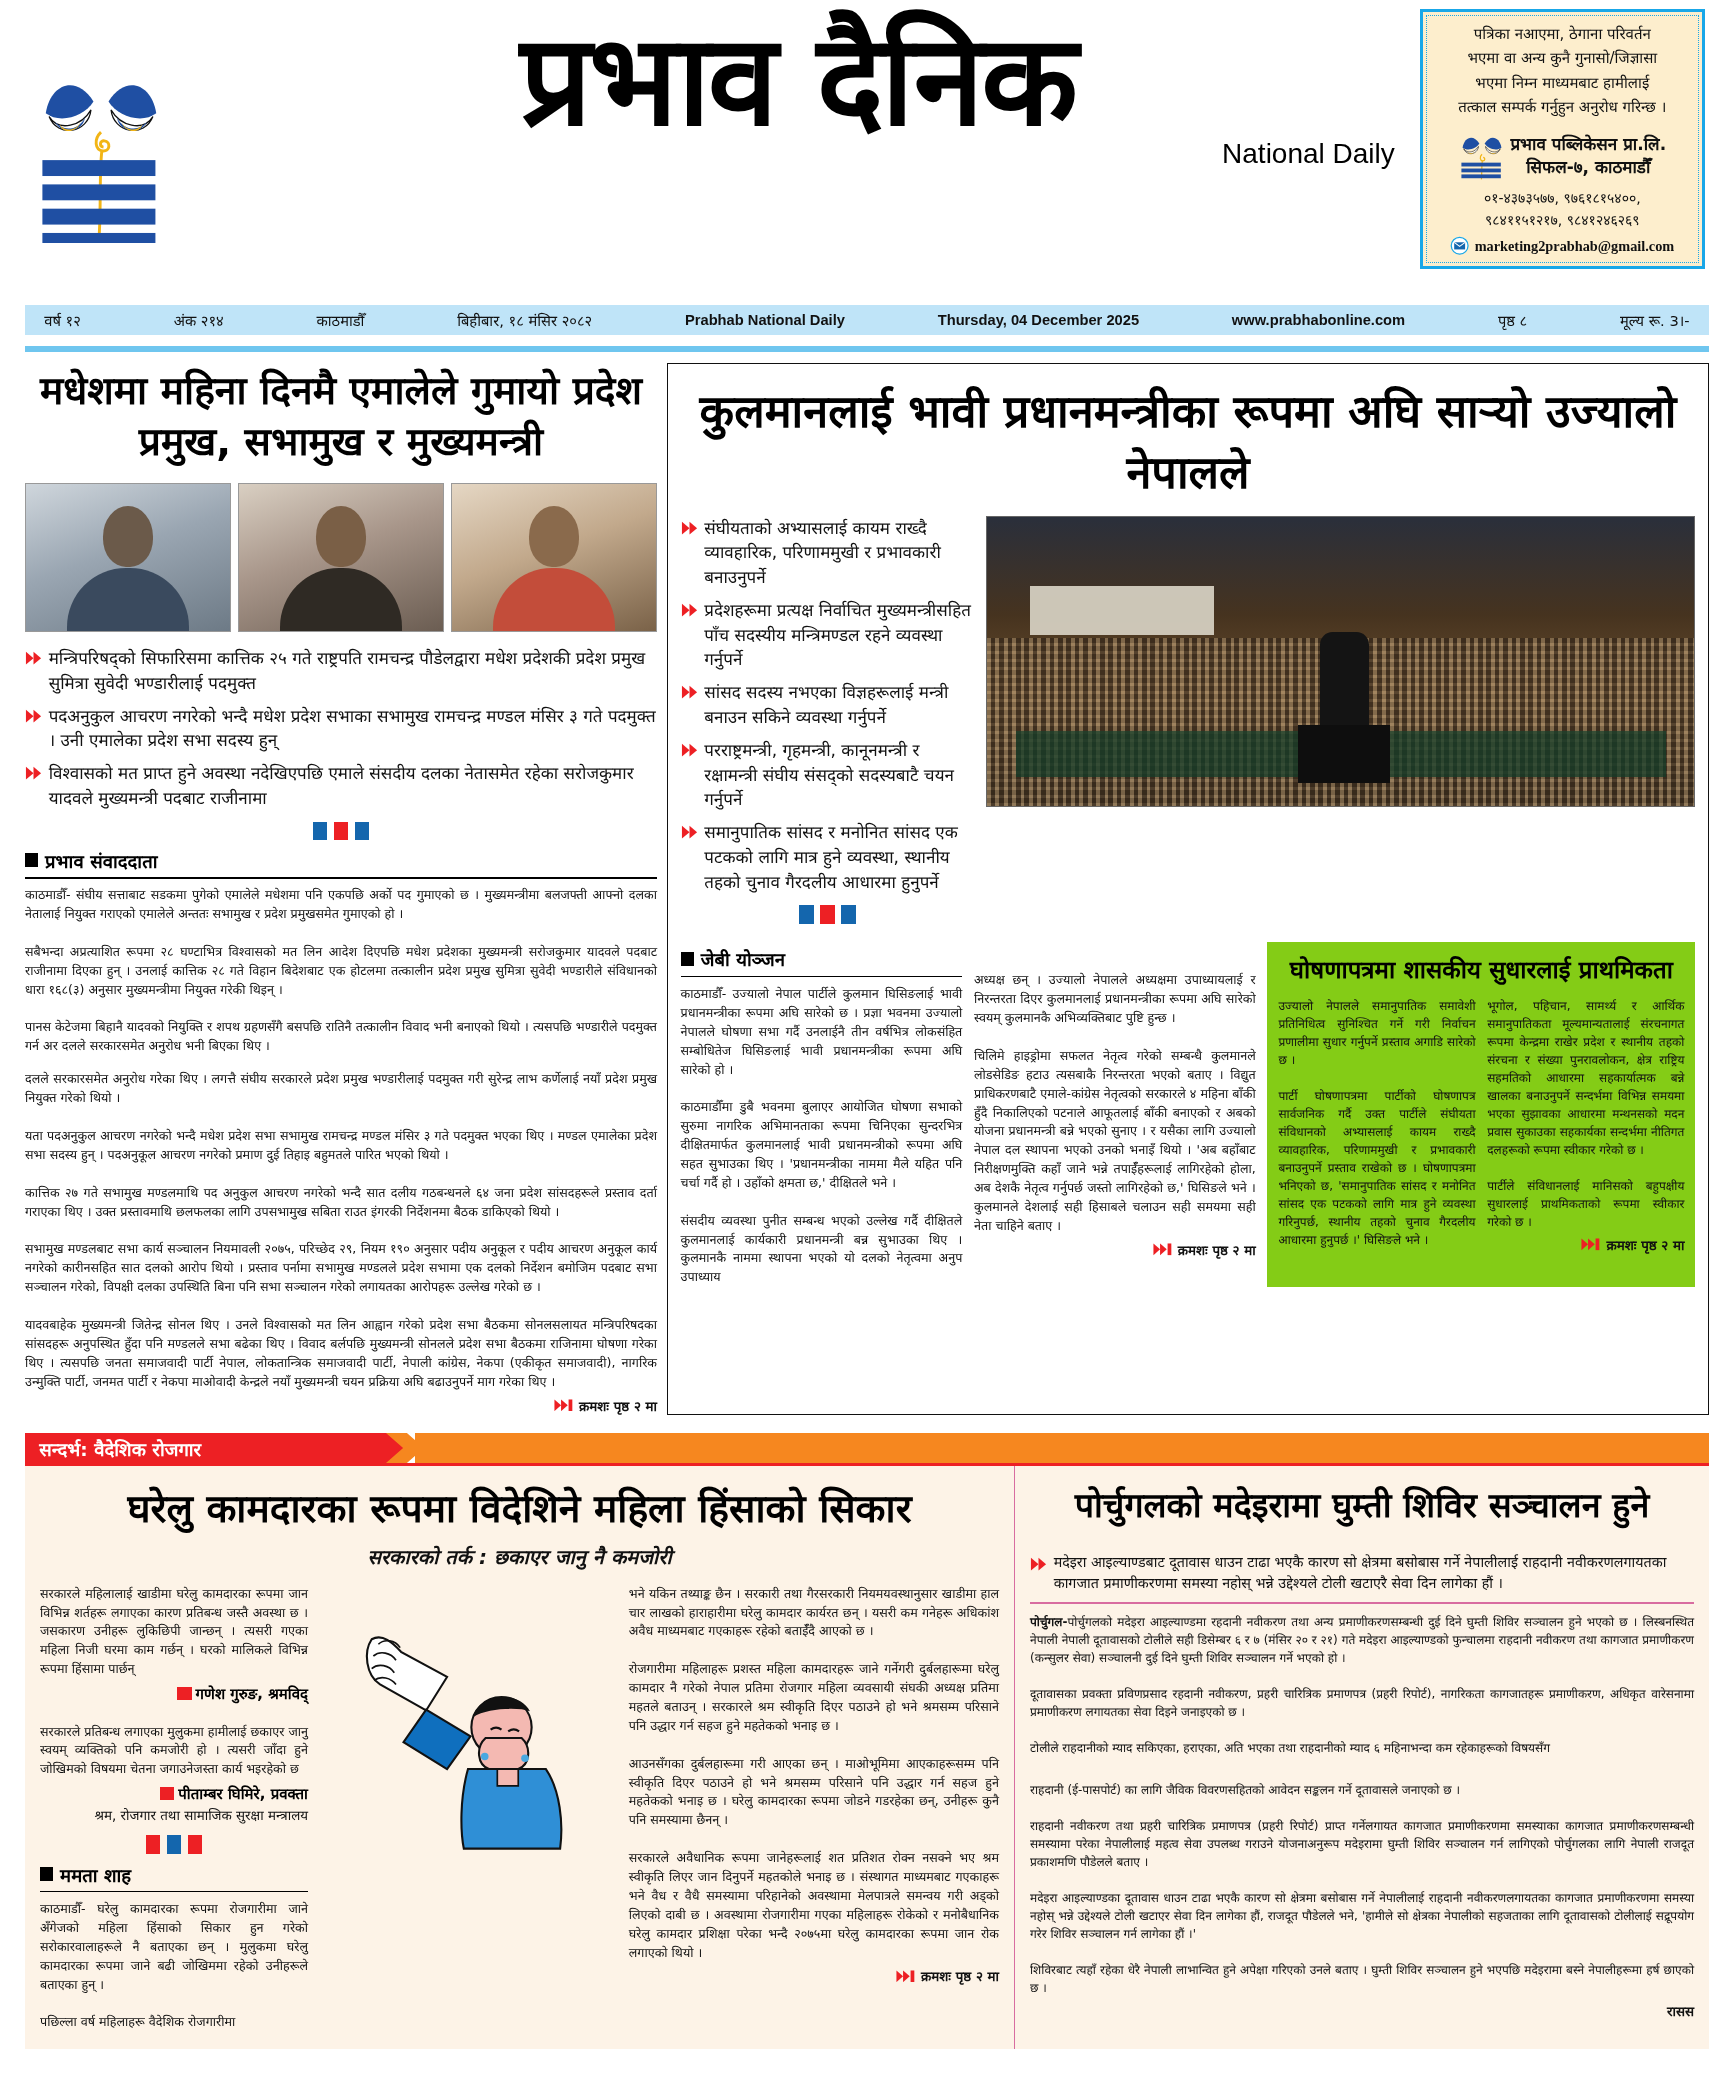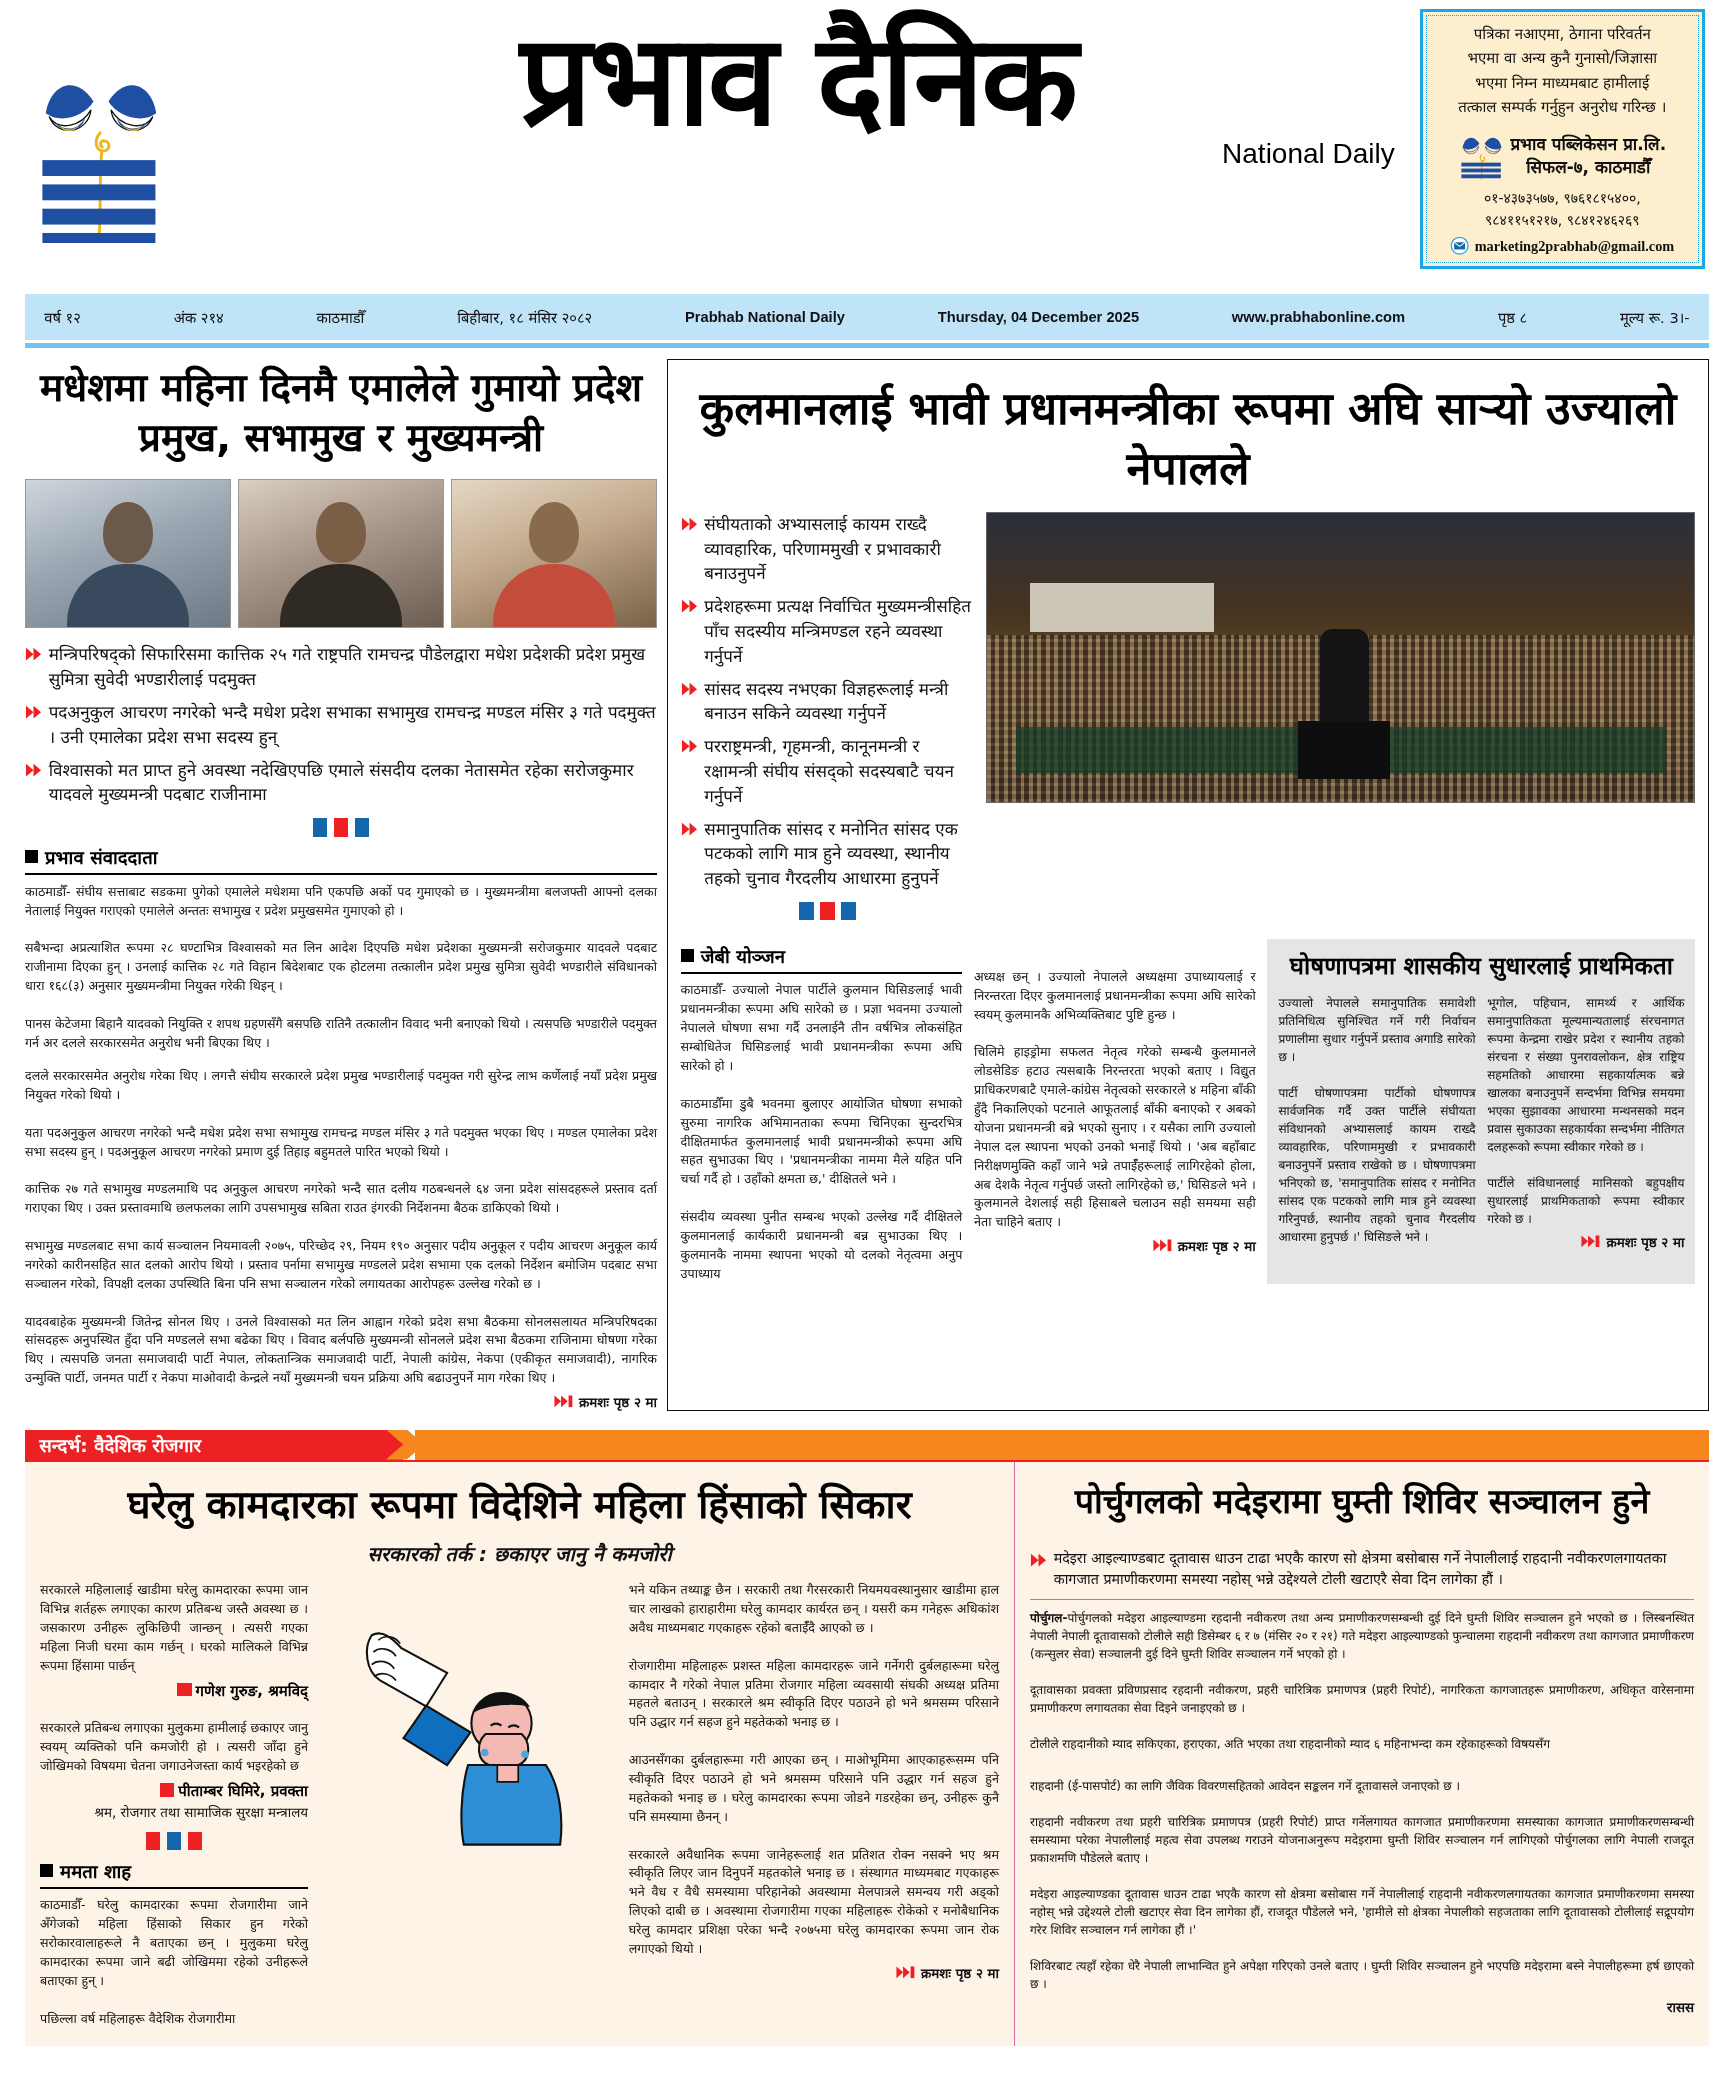--- a/index.html
+++ b/index.html
@@ -34,21 +34,21 @@
     content:"";position:absolute;inset:2.9px;border:1.7px dotted #19a7e8;pointer-events:none;
   }
   .cb-line{font-family:"DejaVu Sans", sans-serif;font-size:15px;line-height:1.62;color:#111;}
   .cb-pub{display:flex;align-items:center;justify-content:center;gap:5.9px;margin-top:11px;}
   .cb-pub-txt{font-family:"DejaVu Sans", sans-serif;font-weight:bold;font-size:17px;line-height:1.35;color:#111;}
   .cb-phone{font-family:"DejaVu Sans", sans-serif;font-size:14px;line-height:1.5;margin-top:6.7px;color:#111;}
   .cb-mail{display:flex;align-items:center;justify-content:center;gap:5px;margin-top:5px;}
   .cb-mail-txt{font-family:"Liberation Serif", serif;font-weight:bold;font-size:14.3px;color:#111;}
   
   .infobar{
-    margin:0 25px;background:#bfe4f8;height:46px;display:flex;align-items:center;
+    margin:11px 25px;background:#bfe4f8;height:30px;display:flex;align-items:center;
     justify-content:space-between;padding:0 19.3px;box-sizing:border-box;
   }
   .infobar span{font-family:"DejaVu Sans", sans-serif;font-size:14.7px;color:#111;white-space:nowrap;}
   .infobar .lat{font-family:"Liberation Sans", sans-serif;font-weight:bold;}
   .infobar-rule{margin:2.5px 25px 0 25px;height:5.9px;background:#6fc6ef;}
   
   .top-wrap{display:flex;margin:11px 25px 0 25px;align-items:stretch;}
   .col-left{flex:0 0 642px;width:642px;padding-right:10px;box-sizing:border-box;}
   .center-box{flex:1;border:1.7px solid #111;box-sizing:border-box;padding:11px 12.6px 9.2px 12.6px;}
   .hl-left{
@@ -93,21 +93,21 @@
      background:repeating-linear-gradient(90deg, rgba(180,150,110,.55) 0 3.8px, rgba(60,45,30,.65) 3.8px 8.4px),
                 repeating-linear-gradient(0deg, rgba(210,180,140,.35) 0 3.4px, rgba(40,30,20,.45) 3.4px 8px);}
   .cphoto .stage{position:absolute;left:4%;right:4%;bottom:10%;height:16%;background:rgba(20,60,40,.75);}
   .cphoto .banner{position:absolute;left:6%;top:24%;width:26%;height:17%;background:#d8d2c4;opacity:.92;}
   .cphoto .speaker{position:absolute;left:47%;top:40%;width:7%;height:32%;background:#141414;border-radius:12.6px 12.6px 0 0;}
   .cphoto .podium{position:absolute;left:44%;bottom:8%;width:13%;height:20%;background:#0e0e0e;}
   .center-mid{display:flex;gap:11.7px;margin-top:11px;}
   .cmcol{flex:1;}
   .cmcol.third{flex:0 0 428px;width:428px;}
   .announce{
-    background:#e5e5e5;padding:11.7px 11px 9.2px 11px;box-sizing:border-box;height:100%;
+    background:#84cc16;padding:11.7px 11px 9.2px 11px;box-sizing:border-box;height:100%;
   }
   .announce-hl{
     font-family:"DejaVu Sans", sans-serif;font-weight:bold;font-size:24px;line-height:1.38;
     text-align:center;color:#000;margin-bottom:10px;
   }
   .ann-cols{display:flex;gap:11.7px;}
   .ann-cols .bodytext{font-size:12px;}
   
   .ribbon-wrap{margin:12.6px 25px 0 25px;position:relative;height:36px;}
   .ribbon{

